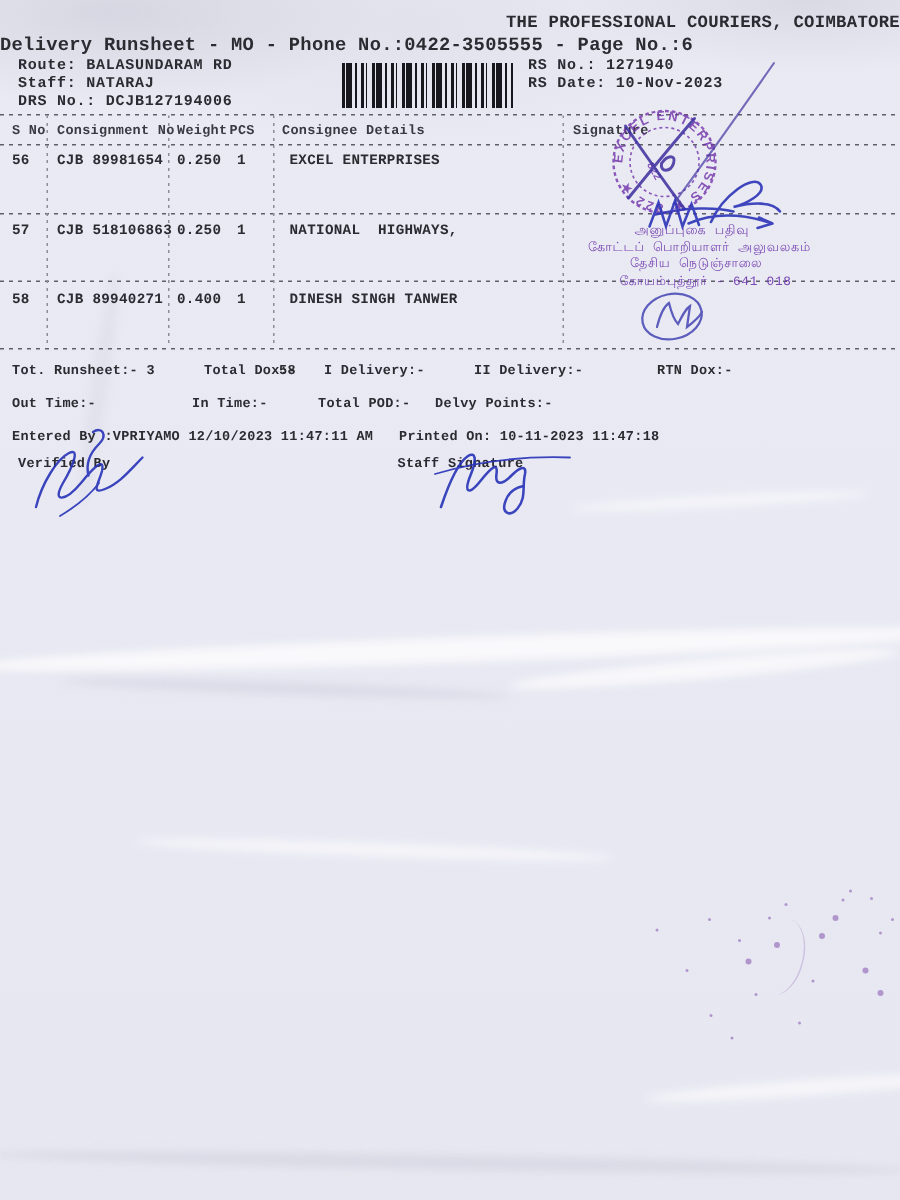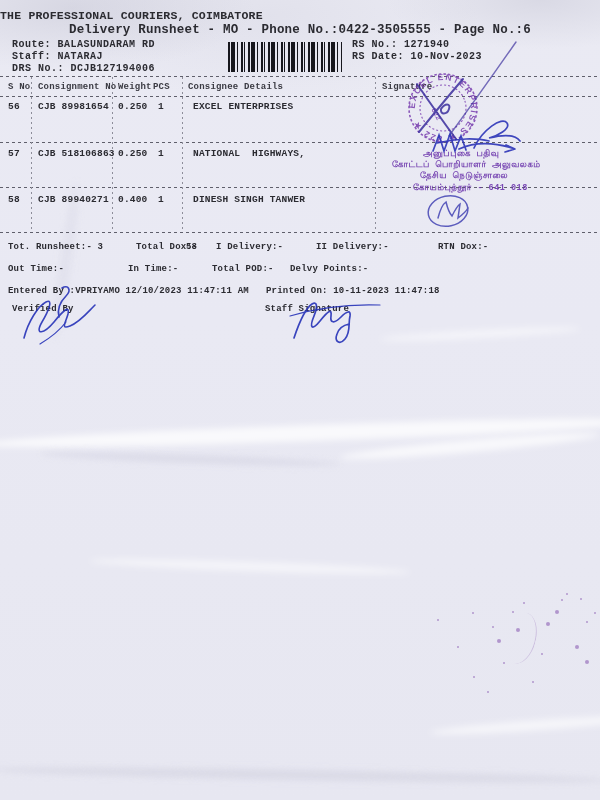--- a/index.html
+++ b/index.html
@@ -7,41 +7,41 @@
     position:relative;width:600px;height:800px;overflow:hidden;
     font-family:"Liberation Mono","DejaVu Sans Mono",monospace;
     color:#2b2b31;
     background:
       radial-gradient(ellipse 260px 90px at 12% 1%, rgba(186,186,202,.40), transparent 70%),
       radial-gradient(ellipse 220px 70px at 90% 0%, rgba(186,186,202,.35), transparent 70%),
       radial-gradient(ellipse 300px 120px at 45% 2%, rgba(200,200,214,.25), transparent 70%),
       linear-gradient(180deg,#eaeaf3 0%,#e9e9f3 40%,#e7e7f1 100%);
   }
   .t{position:absolute;white-space:pre;font-weight:700;}
-  .title{font-size:11.5px;letter-spacing:.2px;text-align:left;left:0;right:0;}
-  .subtitle{font-size:12.5px;letter-spacing:.2px;text-align:center;left:0;right:0;}
+  .title{font-size:11.5px;letter-spacing:.2px;text-align:right;left:12px;right:0;}
+  .subtitle{font-size:12.5px;letter-spacing:.2px;left:0;right:0;}
   .meta{font-size:10px;letter-spacing:.5px;}
   .cell{font-size:9.5px;letter-spacing:.2px;}
   .hdr{font-size:9px;letter-spacing:.2px;color:#3a3a42;}
   .sum{font-size:9px;letter-spacing:.2px;}
   .dash-h{position:absolute;height:2px;left:0;right:0;
     background:repeating-linear-gradient(90deg,#5f5f6b 0 3px,transparent 3px 6px);
     background-size:6px 1px;background-repeat:repeat-x;background-position:0 0;}
   .dash-h{height:1px;}
   .dot-v{position:absolute;width:1px;
     background:repeating-linear-gradient(180deg,#8d8d99 0 2px,transparent 2px 5px);}
   .barcode{position:absolute;left:228px;top:42px;width:114px;height:30px;
     background:repeating-linear-gradient(90deg,
       #17171d 0 2px,transparent 2px 3px,
       #17171d 3px 7px,transparent 7px 9px,
       #17171d 9px 10px,transparent 10px 13px,
       #17171d 13px 15px,transparent 15px 16px,
       #17171d 16px 17px,transparent 17px 20px);}
   .crease{position:absolute;filter:blur(3px);border-radius:50%;}
-  .stamp-line{position:absolute;color:rgba(104,48,170,.88);font-weight:700;
+  .stamp-line{position:absolute;color:rgba(104,48,170,.88);font-weight:400;
     font-size:8.5px;letter-spacing:.5px;filter:blur(.45px);white-space:pre;}
   svg{position:absolute;overflow:visible;}
   .speckles{position:absolute;left:0;top:0;width:2px;height:2px;border-radius:50%;
     color:rgba(110,50,160,.45);
     box-shadow:472px 612px 0 0,498px 640px 0 1px,523px 602px 0 0,547px 623px 0 1px,
       561px 599px 0 0,576px 646px 0 1px,503px 662px 0 0,532px 681px 0 0,
       487px 691px 0 0,556px 611px 0 1px,586px 621px 0 0,512px 611px 0 0,
       473px 676px 0 0,586px 661px 0 1px,492px 626px 0 0,566px 593px 0 0,
       541px 653px 0 0,517px 629px 0 1px,437px 619px 0 0,457px 646px 0 0,
       594px 612px 0 0,580px 598px 0 0;}

